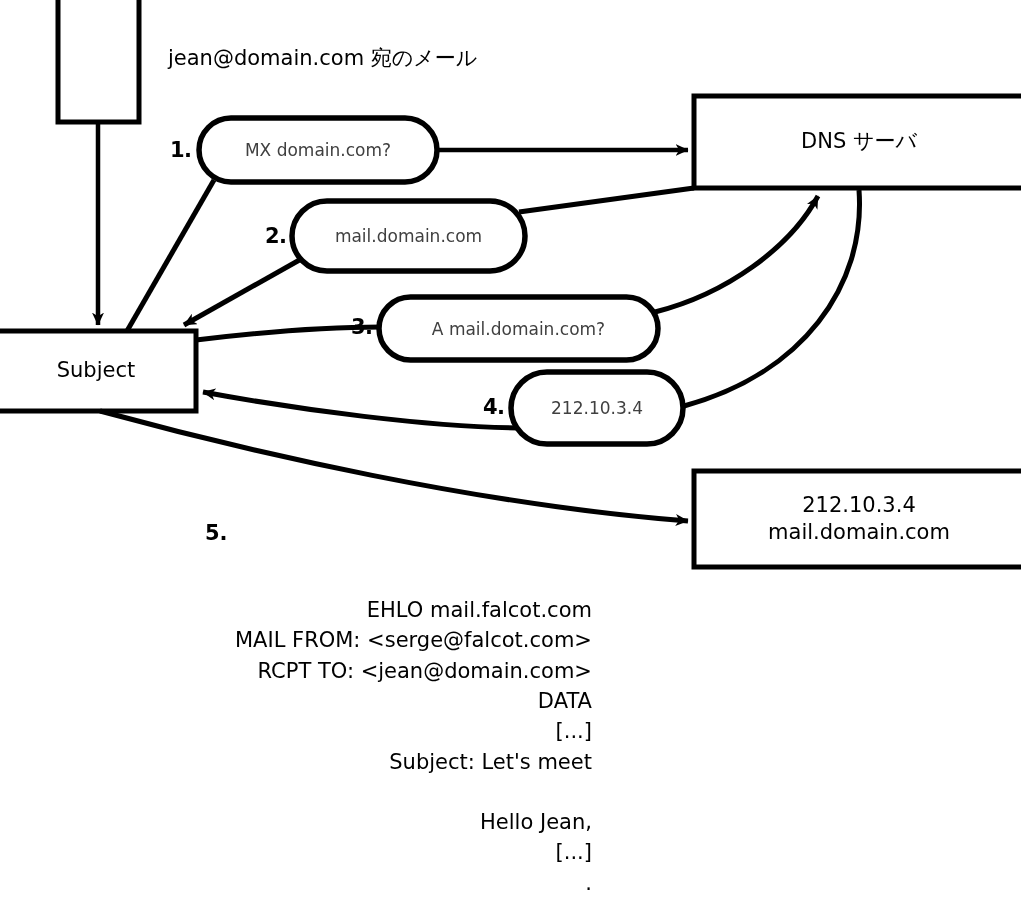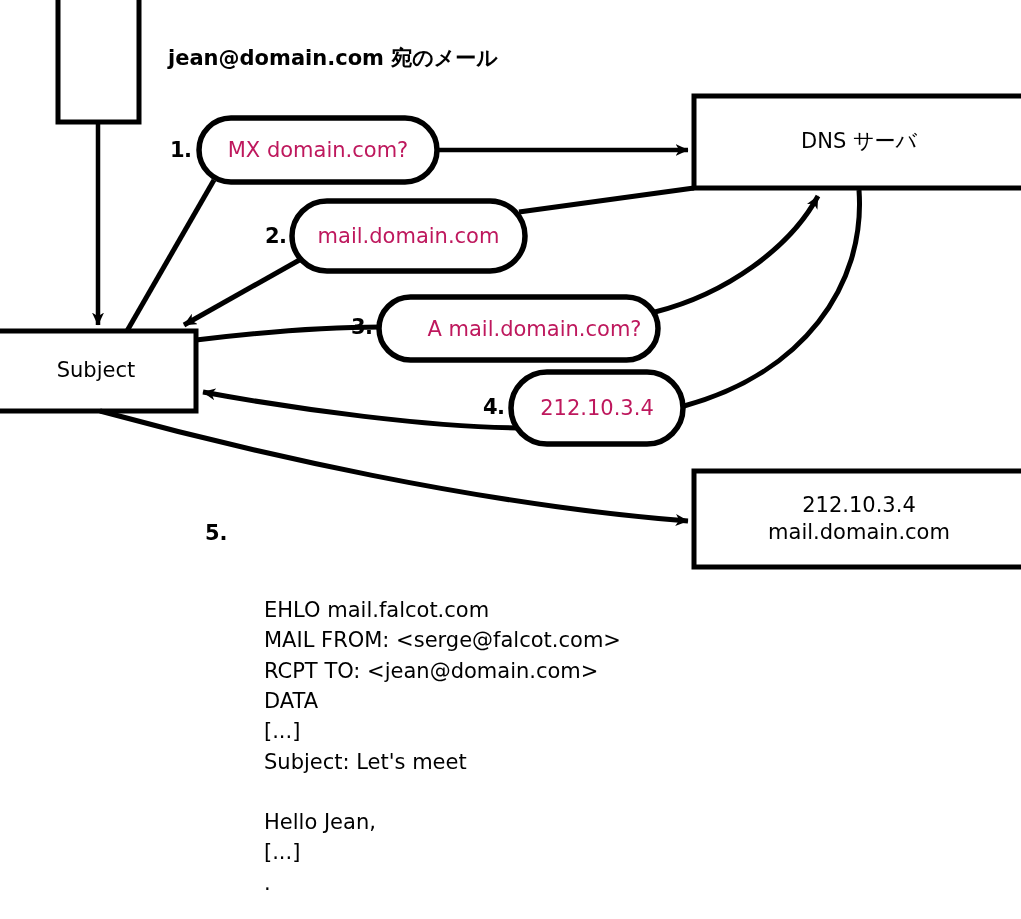--- a/index.html
+++ b/index.html
@@ -16,57 +16,57 @@
     font-weight:bold;
     font-size:21px;
     font-family:"DejaVu Sans","Liberation Sans",sans-serif;
     color:#000;
     letter-spacing:-0.5px;
   }
 
   .pill-text{
     position:absolute;
     display:flex;align-items:center;justify-content:center;
-    font-size:21px;
-    color:#be185d;
+    font-size:17px;
+    color:#404040;
     white-space:nowrap;
   }
 
   .box-text{
     position:absolute;
     display:flex;flex-direction:column;align-items:center;justify-content:center;
     font-size:21px;
     color:#000;
     line-height:1.30;
     white-space:nowrap;
   }
 
   #caption-title{
     position:absolute;
     left:168px;top:44px;
     font-size:21px;
     white-space:nowrap;
-    font-weight:bold;
   }
 
   #step5-row{
     position:absolute;
     left:205px;top:521px;
     display:flex;align-items:baseline;gap:9px;
     white-space:nowrap;
   }
   #step5-row .n{font-weight:bold;font-size:21px;}
   #step5-row .t{font-size:21px;}
 
   #smtp-transcript{
     position:absolute;
-    left:264px;top:595px;
+    left:235px;top:595px;
     font-size:21px;
     line-height:1.445;
     white-space:pre;
+    text-align:right;
   }
   #smtp-transcript .line{display:block;min-height:1px;}
   #smtp-transcript .blank{display:block;height:30px;}
 </style>
 </head>
 <body>
 
 <div id="diagram-root">
 
   <svg class="layer" viewBox="0 0 1021 919">
@@ -121,21 +121,21 @@
     <span>mail.domain.com</span>
   </div>
 
   <div class="step-num" style="left:170px;top:138px;">1.</div>
   <div class="step-num" style="left:265px;top:224px;">2.</div>
   <div class="step-num" style="left:351px;top:315px;">3.</div>
   <div class="step-num" style="left:483px;top:395px;">4.</div>
 
   <div class="pill-text" style="left:199px;top:118px;width:238px;height:64px;">MX domain.com?</div>
   <div class="pill-text" style="left:292px;top:201px;width:233px;height:70px;">mail.domain.com</div>
-  <div class="pill-text" style="left:395px;top:297px;width:279px;height:63px;">A mail.domain.com?</div>
+  <div class="pill-text" style="left:379px;top:297px;width:279px;height:63px;">A mail.domain.com?</div>
   <div class="pill-text" style="left:511px;top:372px;width:172px;height:72px;">212.10.3.4</div>
 
   <div id="step5-row">
     <span class="n">5.</span>
   </div>
 
   <div id="smtp-transcript"><span class="line">EHLO mail.falcot.com</span><span class="line">MAIL FROM: &lt;serge@falcot.com&gt;</span><span class="line">RCPT TO: &lt;jean@domain.com&gt;</span><span class="line">DATA</span><span class="line">[...]</span><span class="line">Subject: Let's meet</span><span class="blank"></span><span class="line">Hello Jean,</span><span class="line">[...]</span><span class="line">.</span></div>
 
 </div>
 

